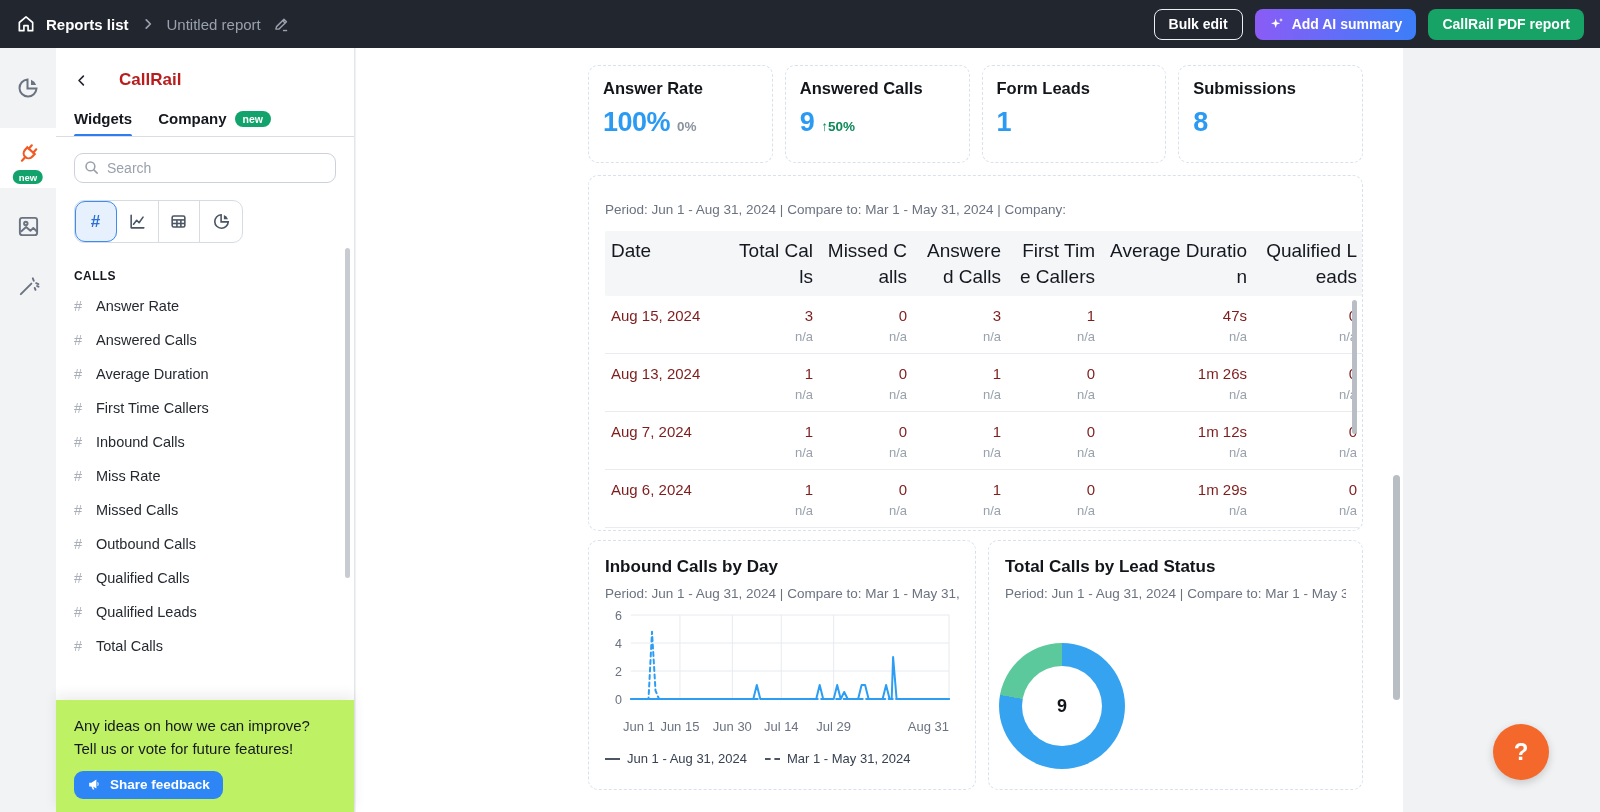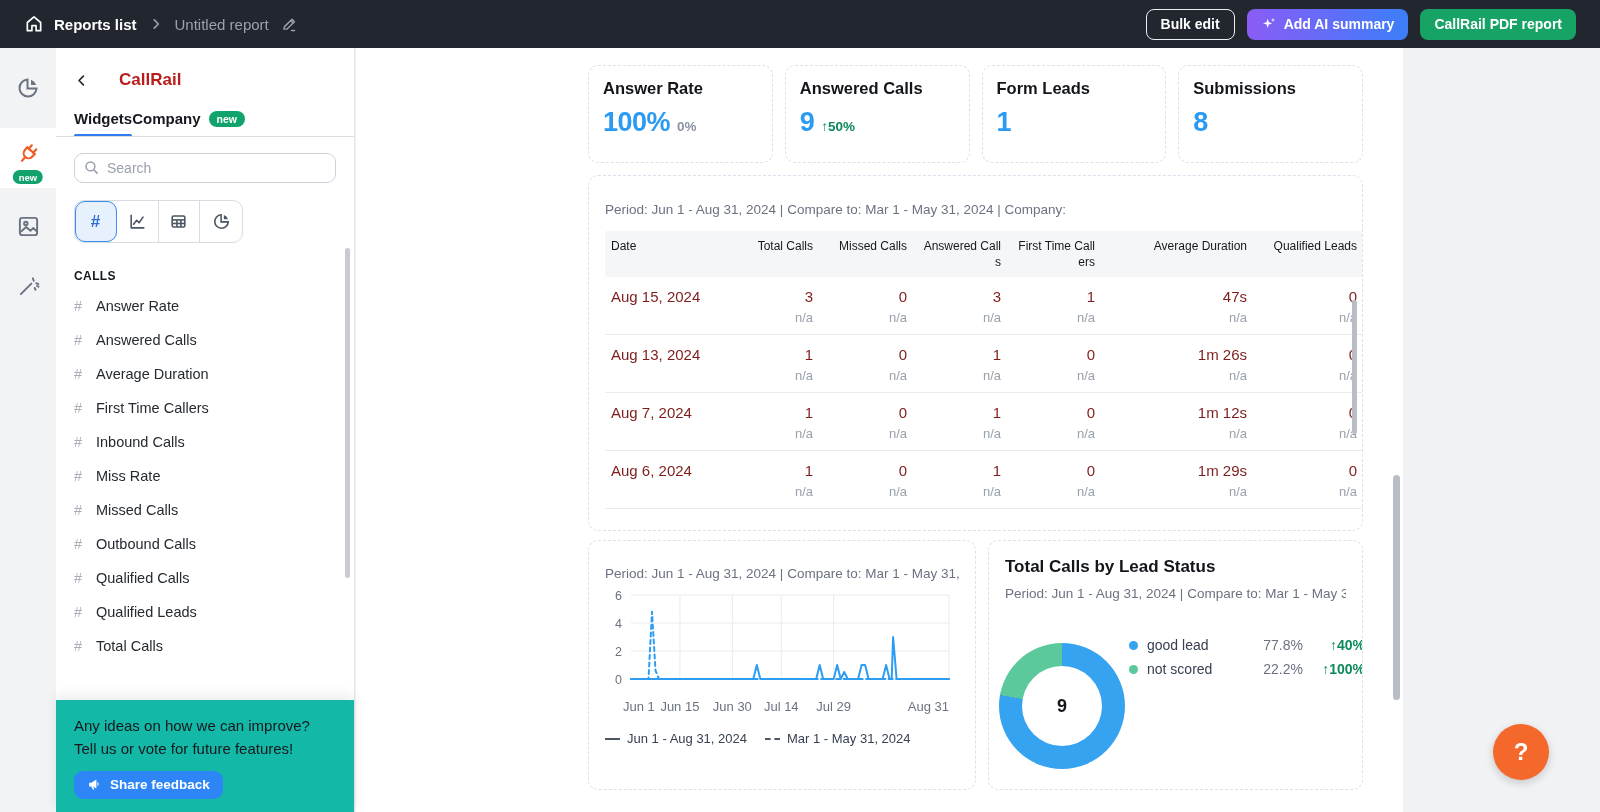--- a/index.html
+++ b/index.html
@@ -1,21 +1,21 @@
 <!DOCTYPE html>
 <html><head>
 <meta charset="utf-8">
 <style>
   * { margin:0; padding:0; box-sizing:border-box; }
   html,body { width:1600px; height:812px; overflow:hidden; background:#f1f2f4;
     font-family:"Liberation Sans", sans-serif; }
 
   
   .topbar { position:absolute; left:0; top:0; width:1600px; height:48px; background:#22262f;
-    display:flex; align-items:center; justify-content:space-between; padding:0 24px; z-index:50; }
+    display:flex; align-items:center; justify-content:space-between; padding:0 16px; z-index:50; }
   .crumbs { display:flex; align-items:center; gap:12px; }
   .crumb-home { display:flex; align-items:center; gap:10px; color:#fff; font-size:15px; font-weight:700; cursor:pointer; }
   .crumb-sep { color:#9aa1ad; display:flex; }
   .crumb-current { color:#9aa1ad; font-size:15px; }
   .edit-pencil { color:#9aa1ad; display:flex; cursor:pointer; }
   .tb-buttons { display:flex; gap:12px; align-items:center; }
   .btn { height:31px; border-radius:8px; display:flex; align-items:center; gap:7px;
     padding:0 14px; font-size:14px; font-weight:700; color:#fff; cursor:pointer; border:none; }
   .btn-bulk { background:transparent; border:1px solid #eceef1; }
   .btn-ai { background:linear-gradient(90deg,#8a5cf6 0%,#3c7ef8 100%); }
@@ -27,21 +27,21 @@
   .rail-tile.active { background:#fff; height:60px; }
   .new-pill { position:absolute; bottom:4px; left:50%; transform:translateX(-50%);
     background:#12a36d; color:#fff; font-size:9.5px; font-weight:700; border-radius:8px; padding:1.5px 6px; }
 
   
   .panel { position:absolute; left:56px; top:48px; width:299px; height:764px; background:#fff;
     border-right:1px solid #e4e6ea; z-index:31; }
   .panel-head { display:flex; align-items:center; gap:10px; padding:22px 18px 0 18px; }
   .back-chev { color:#22262f; display:flex; cursor:pointer; }
   .panel-title { font-size:17px; font-weight:700; color:#b91c1c;margin-left:20px; }
-  .tabs { display:flex; align-items:center; padding:20px 18px 0 18px; position:relative; }
+  .tabs { display:flex; align-items:center; gap:26px; padding:20px 18px 0 18px; position:relative; }
   .tab { font-size:15px; font-weight:700; color:#15181e; padding-bottom:10px; cursor:pointer; position:relative; display:flex; gap:8px; align-items:center; }
   .tab.active { color:#15181e; }
   .tab.active::after { content:""; position:absolute; left:0; right:0; bottom:0; height:3px; background:#2e7ef0; border-radius:2px; }
   .tab-badge { background:#12a36d; color:#fff; font-size:10.5px; font-weight:700; border-radius:9px; padding:2px 8px; }
   .tab-divider { position:absolute; left:0; right:0; bottom:0; height:1px; background:#dadde2; }
   .search-wrap { margin:16px 18px 0 18px; position:relative; }
   .search-input { width:100%; height:30px; border:1px solid #ccd2da; border-radius:9px; padding:0 10px 0 32px;
     font-size:14px; color:#374151; outline:none; font-family:"Liberation Sans", sans-serif; }
   .search-input::placeholder { color:#9aa1ad; }
   .search-ic { position:absolute; left:9px; top:6px; }
@@ -50,21 +50,21 @@
     border-right:1px solid #d7dce3; cursor:pointer; color:#4b5563; }
   .filter-btn:last-child { border-right:none; }
   .filter-btn.active { background:#e7f1fd; outline:1.5px solid #3c8df2; outline-offset:-1.5px; border-radius:10px; color:#2e6fd4; }
   .hash-glyph { font-size:17px; font-weight:700; }
   .section-label { padding:26px 18px 0 18px; font-size:12px; font-weight:700; color:#15181e; letter-spacing:.4px; }
   .w-list { padding:6px 0 0 0; }
   .w-item { display:flex; align-items:center; gap:10px; padding:9px 18px; font-size:14.5px; color:#252a31; cursor:pointer; }
   .w-item .hash { color:#a9afb9; font-size:14.5px; font-weight:400; width:12px; }
   .forms-label { position:absolute; left:0; top:640px; width:100%; }
   .panel-scroll { position:absolute; right:4px; top:200px; width:5px; height:330px; background:#c8ccd2; border-radius:3px; }
-  .feedback { position:absolute; left:0; bottom:0; width:100%; height:112px; background:#14b8a6;
+  .feedback { position:absolute; left:0; bottom:0; width:100%; height:112px; background:#bef264;
     box-shadow:0 -5px 12px rgba(20,24,31,.08); padding:14px 18px; }
   .fb-line { font-size:15px; color:#15181e; line-height:1.55; }
   .fb-btn { margin-top:10px; background:#2e86f6; color:#fff; border:none; border-radius:9px; height:28px;
     padding:0 13px; font-size:13.5px; font-weight:700; display:flex; align-items:center; gap:8px; cursor:pointer; }
 
   
   .canvas { position:absolute; left:356px; top:48px; width:1047px; height:764px; background:#fff; }
   .card { position:absolute; background:#fff; border:1.5px dashed #d9e1ec; border-radius:10px; }
   .kpi-row { position:absolute; left:232px; top:17px; width:775px; height:98px; display:flex; gap:12px; }
   .kpi-card { flex:1; background:#fff; border:1.5px dashed #d9e1ec; border-radius:10px; padding:13px 14px; cursor:pointer; }
@@ -72,21 +72,21 @@
   .kpi-valrow { margin-top:9px; display:flex; align-items:baseline; gap:7px; }
   .kpi-value { font-size:27px; font-weight:700; color:#2b9af3; letter-spacing:-.5px; }
   .kpi-delta { font-size:13.5px; color:#8b93a1; font-weight:600; }
   .kpi-delta.up { color:#0d8a5a; }
 
   .metrics-card { left:232px; top:127px; width:775px; height:356px; padding:17px 16px; overflow:hidden; }
   .card-title { font-size:17px; font-weight:700; color:#12151a; }
   .card-period { margin-top:9px; font-size:13.5px; color:#6b7280; white-space:nowrap; overflow:hidden; }
   .mtable { margin-top:14px; width:770px; }
   .mt-head { display:flex; background:#f4f6f8; border-radius:2px; padding:7px 0; align-items:flex-start; }
-  .mt-hcell { font-size:12px; color:#15181e; padding:0 6px; text-align:right; word-break:break-all; line-height:1.35; }
+  .mt-hcell { font-size:19px; color:#15181e; padding:0 6px; text-align:right; word-break:break-all; line-height:1.35; }
   .mt-hcell.first { text-align:left; word-break:normal; }
   .mt-row { display:flex; border-bottom:1px solid #e9ebef; padding:11px 0 9px 0; }
   .mt-cell { padding:0 6px; text-align:right; }
   .mt-cell.first { text-align:left; }
   .mt-val { font-size:15px; color:#7f1d1d; }
   .mt-sub { font-size:13px; color:#98a1ac; margin-top:5px; }
   .table-scroll { position:absolute; right:5px; top:124px; width:5px; height:134px; background:#b9bec6; border-radius:3px; }
 
   .chart-card { padding:16px 16px; overflow:hidden; }
   .inbound-card { left:232px; top:492px; width:388px; height:250px; }
@@ -465,20 +465,21 @@
               <div class="mt-val">0</div>
               <div class="mt-sub">n/a</div>
             </div>
           </div>
         </div>
     </div>
     <div class="table-scroll"></div>
   </div>
 
   <div class="card chart-card inbound-card">
+    <div class="card-title">Inbound Calls by Day</div>
     <div class="card-period">Period: Jun 1 - Aug 31, 2024 | Compare to: Mar 1 - May 31, 2024</div>
     <svg id="line-chart" width="352" height="132" style="margin-top:8px; display:block;">
         <line x1="26" y1="90" x2="344" y2="90" stroke="#e8eaef" stroke-width="1"></line>
         <line x1="26" y1="62" x2="344" y2="62" stroke="#e8eaef" stroke-width="1"></line>
         <line x1="26" y1="34" x2="344" y2="34" stroke="#e8eaef" stroke-width="1"></line>
         <line x1="26" y1="6" x2="344" y2="6" stroke="#e8eaef" stroke-width="1"></line>
         <line x1="74.92307692307693" y1="6" x2="74.92307692307693" y2="90" stroke="#e8eaef" stroke-width="1"></line>
         <line x1="127.34065934065933" y1="6" x2="127.34065934065933" y2="90" stroke="#e8eaef" stroke-width="1"></line>
         <line x1="176.26373626373626" y1="6" x2="176.26373626373626" y2="90" stroke="#e8eaef" stroke-width="1"></line>
         <line x1="228.68131868131866" y1="6" x2="228.68131868131866" y2="90" stroke="#e8eaef" stroke-width="1"></line>
@@ -509,32 +510,18 @@
   </div>
 
   <div class="card chart-card donut-card">
     <div class="card-title">Total Calls by Lead Status</div>
     <div class="card-period">Period: Jun 1 - Aug 31, 2024 | Compare to: Mar 1 - May 31, 2024</div>
     <div class="donut-wrap" id="donut" style="background: conic-gradient(rgb(53, 163, 240) 0deg, rgb(53, 163, 240) 77.8%, rgb(91, 201, 155) 77.8%, rgb(91, 201, 155) 100%);">
       <div class="donut-hole">
           <span>9</span>
         </div>
     </div>
-    <div class="donut-legend" id="donut-legend">
-        <div class="dl-row">
-          <span class="dl-dot" style="background: rgb(53, 163, 240);"></span>
-      <span class="dl-label">good lead</span>
-      <span class="dl-pct">77.8%</span>
-      <span class="dl-delta">↑40%</span>
-        </div>
-        <div class="dl-row">
-          <span class="dl-dot" style="background: rgb(91, 201, 155);"></span>
-      <span class="dl-label">not scored</span>
-      <span class="dl-pct">22.2%</span>
-      <span class="dl-delta">↑100%</span>
-        </div>
-      </div>
   </div>
 
   <div class="page-scroll"></div>
 </div>
 
 <div class="help-btn">?</div>
 
 </body></html>

